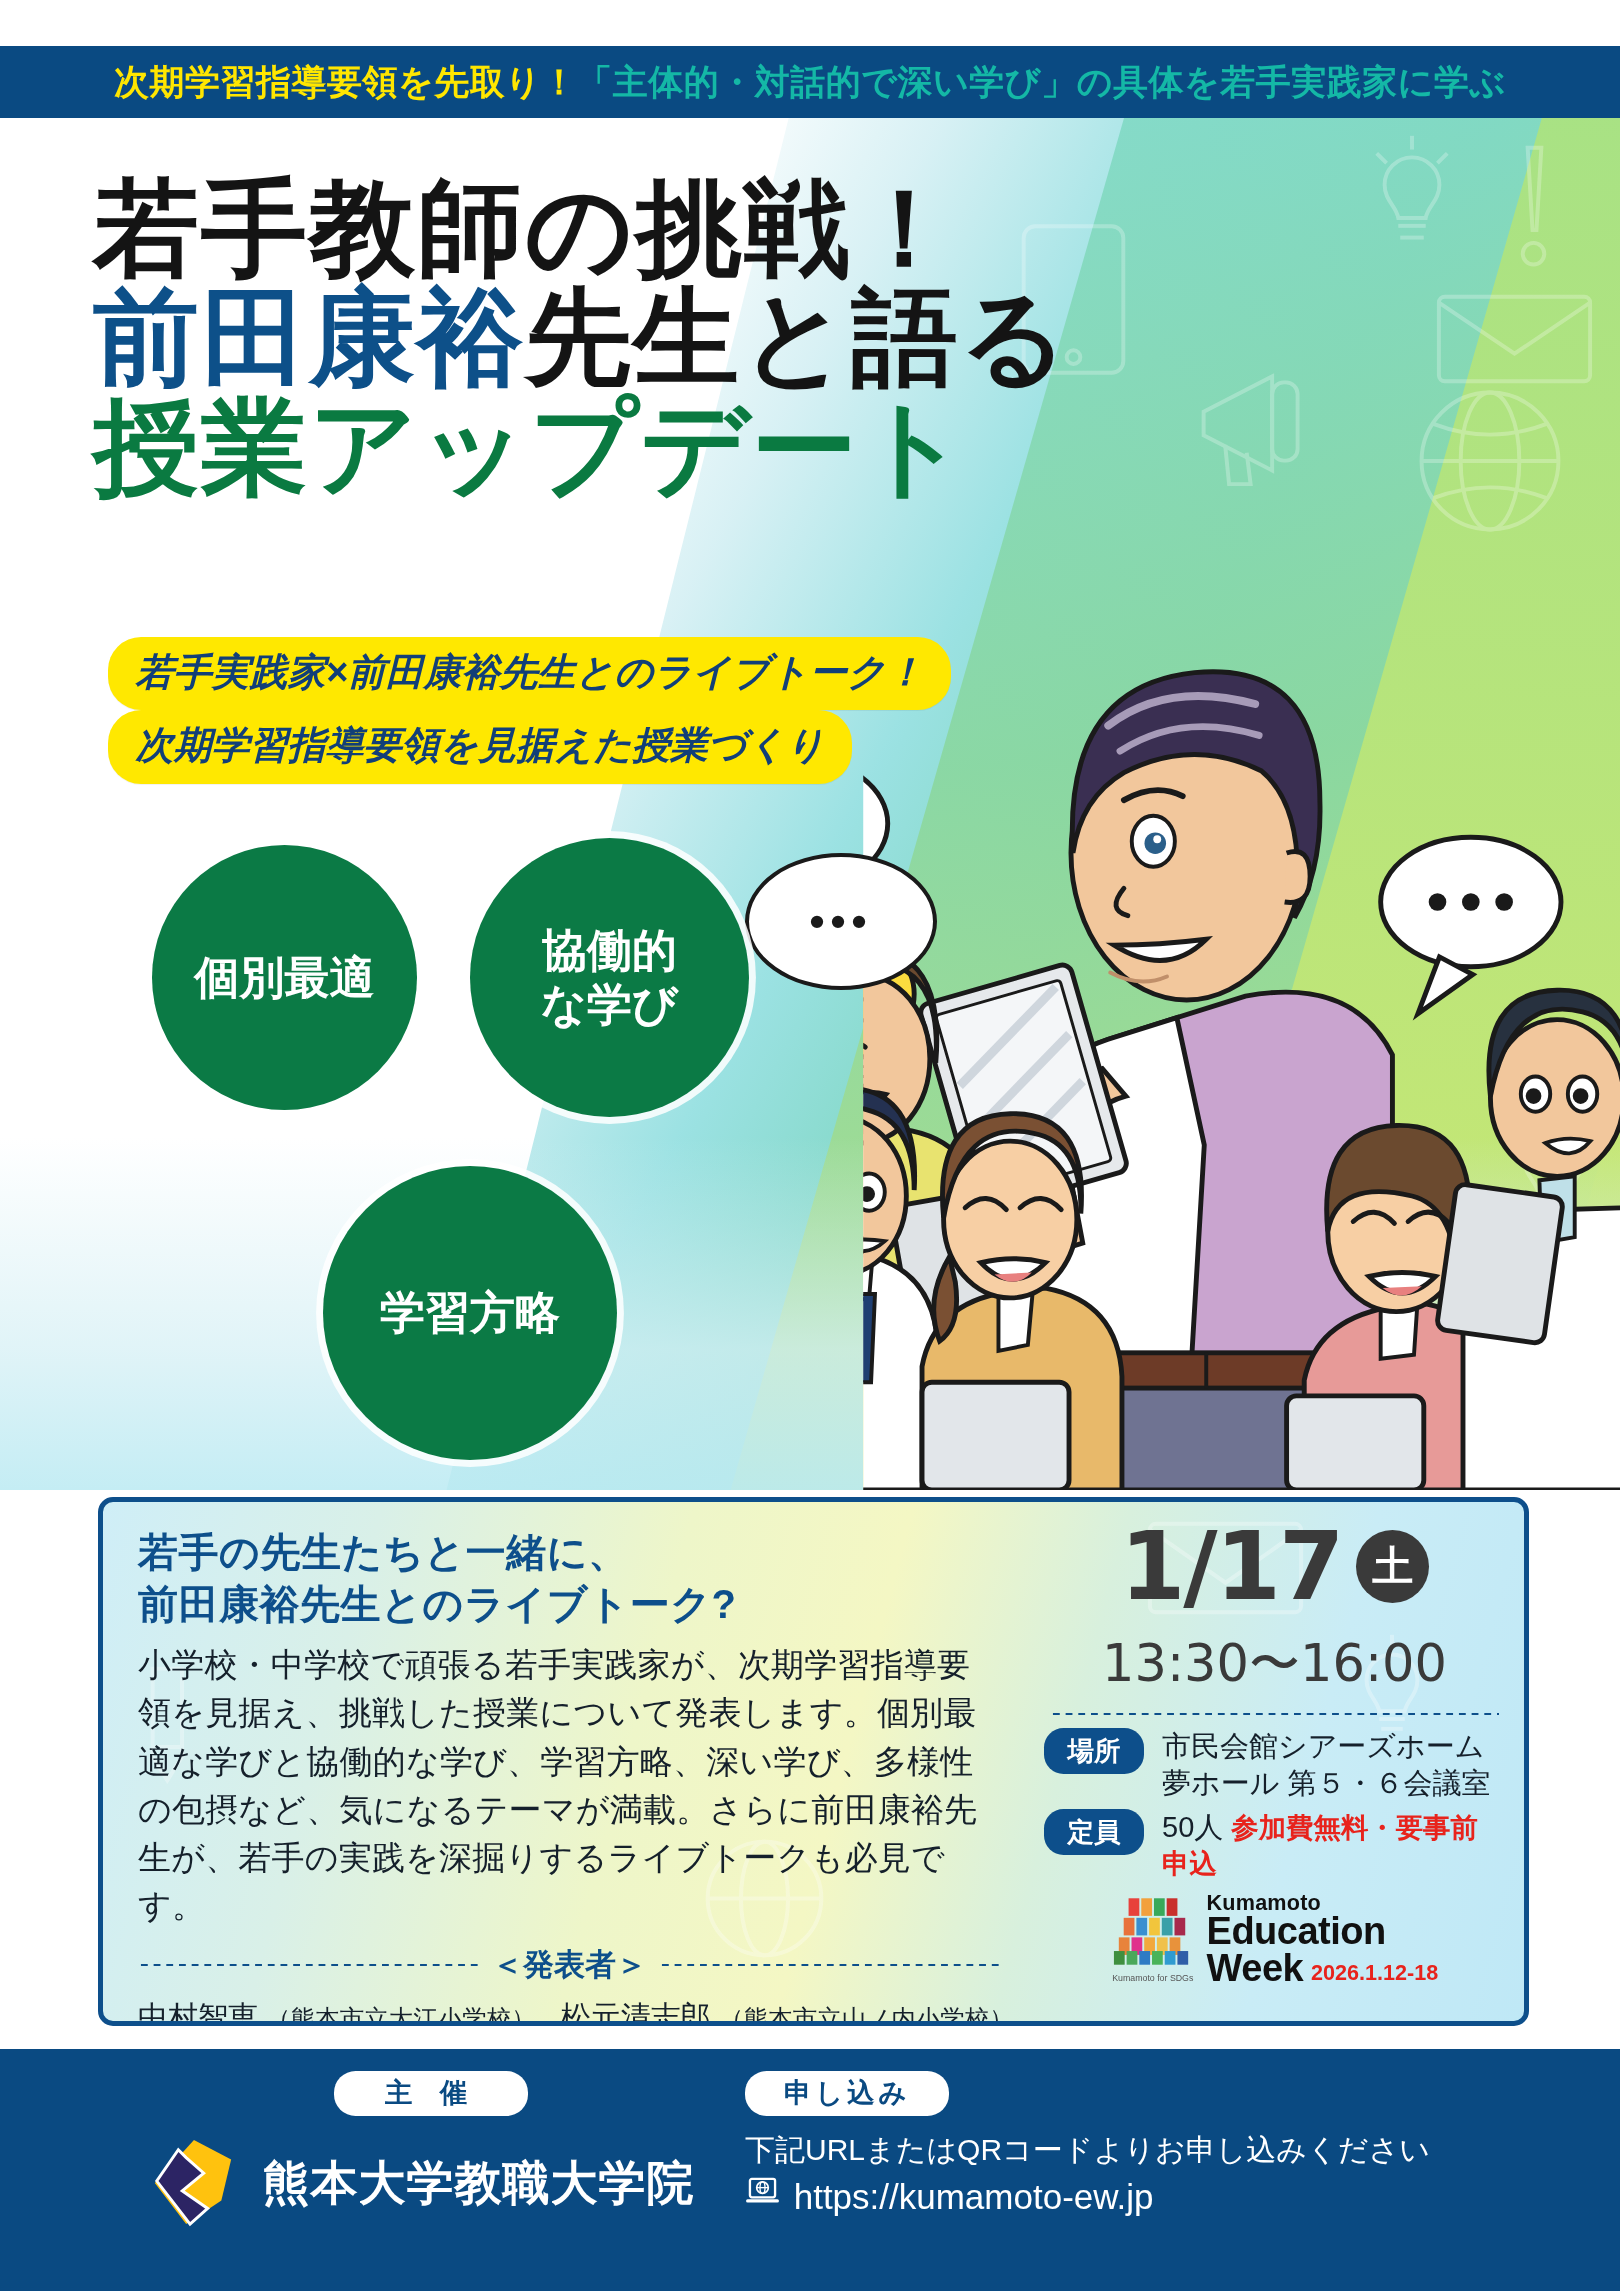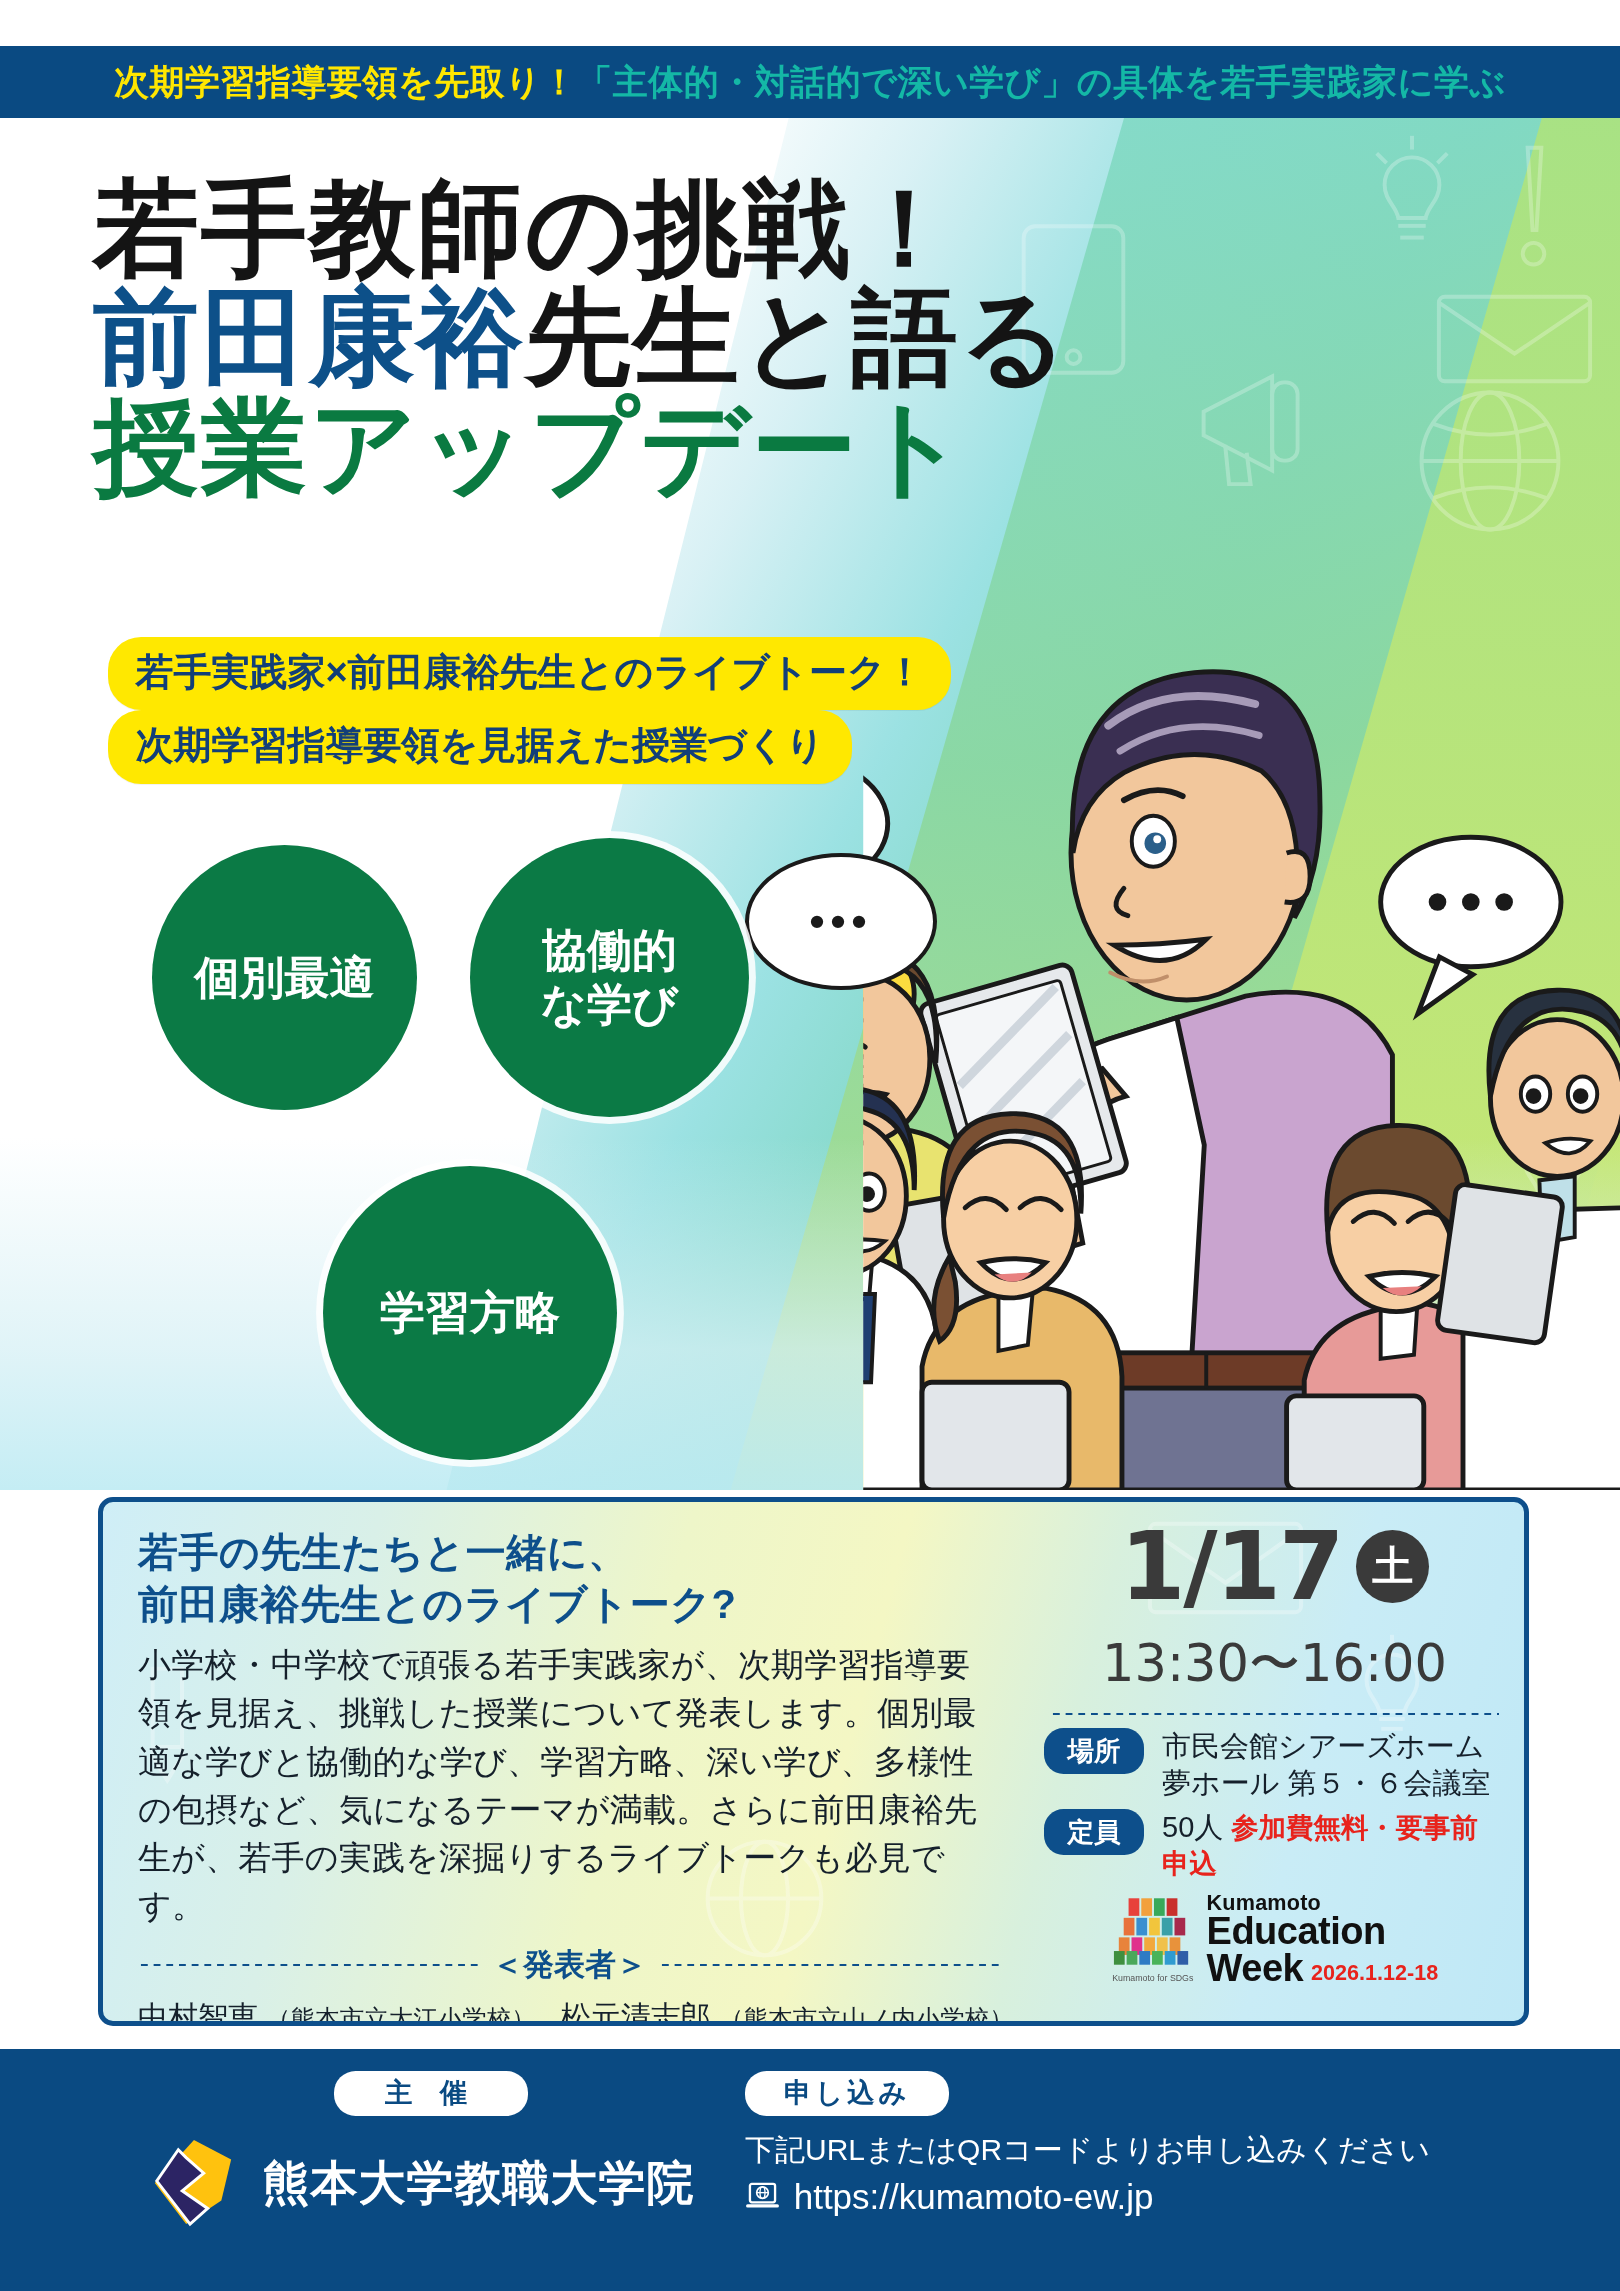--- a/index.html
+++ b/index.html
@@ -63,21 +63,21 @@
   .t-line1{ font-size:106px; font-weight:bold; color:#141414; letter-spacing:2px; line-height:1.08;
             font-family:"DejaVu Sans","Liberation Sans",sans-serif; white-space:nowrap;}
   .t-line2{ font-size:106px; font-weight:bold; letter-spacing:2px; line-height:1.08; margin-top:-5.9px;
             font-family:"DejaVu Sans","Liberation Sans",sans-serif; white-space:nowrap;}
   .t-line2 .nm{ color:#0d5089; }
   .t-line2 .rest{ color:#141414; }
   .t-line3{ font-size:106px; font-weight:bold; color:#0a7a41; letter-spacing:2px; line-height:1.08; margin-top:-3.9px;
             font-family:"DejaVu Sans","Liberation Sans",sans-serif; white-space:nowrap;}
 
   
-  .pills{ position:absolute; left:108px; top:637px; z-index:7; }
+  .pills{ position:absolute; left:108px; top:637px; z-index:7;font-style:italic; }
   .pill{
     display:inline-block; background:#ffe800; color:#123f78; font-weight:bold;
     font-size:38px; border-radius:33px; padding:9.8px 27.4px 12.7px 27.4px; white-space:nowrap;
     box-shadow:0 1px 0 rgba(0,0,0,0.05);
   }
 
   
   .circle{
     position:absolute; border-radius:50%; background:#0b7a45; color:#ffffff;
     display:flex; align-items:center; justify-content:center; text-align:center;
@@ -149,21 +149,21 @@
   }
   .f-pill{ display:inline-block; background:#ffffff; color:#0a4a82; font-weight:bold;
            font-size:27.4px; border-radius:21.6px; padding:4.9px 51px; letter-spacing:9.8px;}
   .f-left{ position:absolute; left:147px; top:21.6px; width:568px; text-align:center;}
   .f-org{ display:flex; align-items:center; gap:25.5px; margin-top:13.7px; }
   .f-org-name{ color:#ffffff; font-weight:bold; font-size:47px; letter-spacing:1px; white-space:nowrap;}
   .f-mid{ position:absolute; left:745px; top:21.6px; width:608px; }
   .f-mid .f-pill{ letter-spacing:3.9px; padding:4.9px 39px; }
   .f-mid-wrap{ }
   .f-note{ color:#ffffff; font-size:30px; margin-top:13.7px; white-space:nowrap;}
-  .f-url{ color:#ffffff; font-size:35px; margin-top:5.9px; display:flex; align-items:center; gap:13.7px;}
+  .f-url{ color:#ffffff; font-size:35px; margin-top:5.9px; display:flex; gap:13.7px;}
 </style>
 </head>
 <body>
 
 <div class="poster">
 
   <div class="top-banner">
     <span class="tb-y">次期学習指導要領を先取り！</span>
     <span class="tb-w">「主体的・対話的で深い学び」の具体を若手実践家に学ぶ</span>
   </div>

